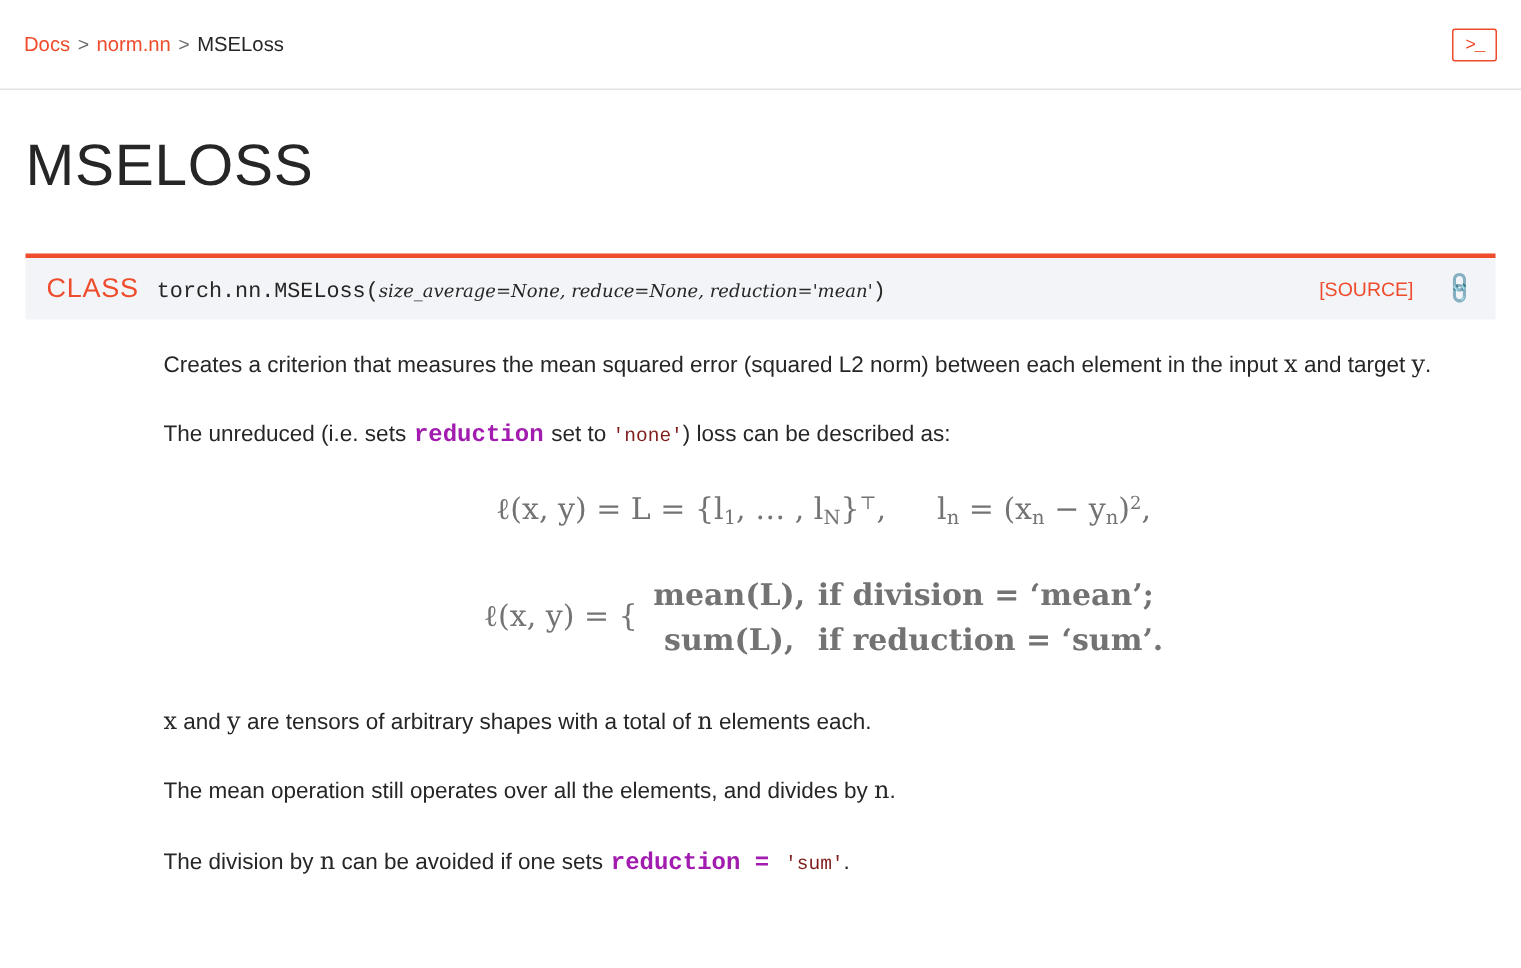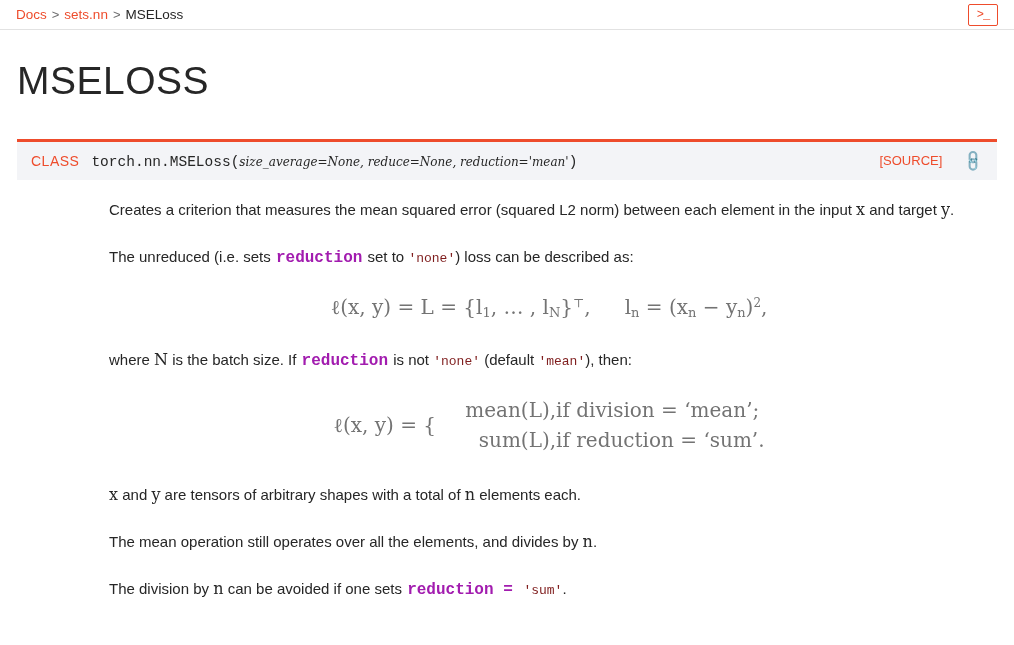--- a/index.html
+++ b/index.html
@@ -10,21 +10,21 @@
     width: 1014px;
     height: 645px;
     background: #ffffff;
     font-family: "Liberation Sans", sans-serif;
     color: #262626;
     overflow: hidden;
   }
 
   
   .breadcrumb-bar {
-    height: 30px;
+    height: 60px;
     box-sizing: border-box;
     border-bottom: 1px solid #e2e2e2;
     display: flex;
     align-items: center;
     justify-content: space-between;
     padding: 0 16px 0 16px;
   }
   .breadcrumb {
     font-size: 13.5px;
     color: #262626;
@@ -83,21 +83,21 @@
     justify-content: space-between;
   }
   .sig-left {
     display: flex;
     align-items: baseline;
     gap: 12px;
     min-width: 0;
   }
   .sig-class {
     color: #ee4c2c;
-    font-size: 14px;
+    font-size: 18px;
     font-family: "Liberation Sans", sans-serif;
     letter-spacing: 0.5px;
   }
   .sig-name {
     font-family: "DejaVu Serif", serif;
     font-size: 15.5px;
     color: #262626;
     white-space: nowrap;
   }
   .sig-name .mono {
@@ -188,41 +188,42 @@
     align-items: center;
     justify-content: center;
     font-size: 20px;
     margin: 8px 0 28px 0;
   }
   .math-2 .lhs {
     margin-right: 2px;
   }
   .math-2 .cases {
     display: inline-block;
-    text-align: right;
+    text-align: center;
+    font-weight: bold;
   }
   .math-2 .case-row {
     display: flex;
     line-height: 1.5;
   }
   .math-2 .case-a {
     width: 118px;
   }
   .math-2 .case-b {
     white-space: nowrap;
   }
 </style>
 </head>
 <body>
 
 <div class="breadcrumb-bar">
   <div class="breadcrumb">
     <a href="#">Docs</a>
     <span class="sep">&gt;</span>
-    <a href="#">sets.nn</a>
+    <a href="#">norm.nn</a>
     <span class="sep">&gt;</span>
     <span class="current">MSELoss</span>
   </div>
   <div class="console-btn">&gt;_</div>
 </div>
 
 <h1 class="page-title">MSELOSS</h1>
 
 <div class="sig-wrap">
   <div class="sig-left">
@@ -236,21 +237,20 @@
 </div>
 
 <div class="content">
 
   <p><span>Creates a criterion that measures the mean squared error (squared L2 norm) between each element in the input </span><span class="mathvar">x</span><span> and target </span><span class="mathvar">y</span><span>.</span></p>
 
   <p><span>The unreduced (i.e. sets </span><code class="lit">reduction</code><span> set to </span><code class="str">'none'</code><span>) loss can be described as:</span></p>
 
   <div class="math-block math-1"><span>ℓ(x, y) = L = {l</span><span class="sub">1</span><span>, … , l</span><span class="sub">N</span><span>}</span><span class="sup">⊤</span><span>,</span><span class="gap"></span><span>l</span><span class="sub">n</span><span> = (x</span><span class="sub">n</span><span> − y</span><span class="sub">n</span><span>)</span><span class="sup">2</span><span>,</span></div>
 
-  <p><span>where </span><span class="mathvar">N</span><span> is the batch size. If </span><code class="lit">reduction</code><span> is not </span><code class="str">'none'</code><span> (default </span><code class="str">'mean'</code><span>), then:</span></p>
 
   <div class="math-block math-2">
     <span class="lhs">ℓ(x, y) = {</span>
     <span class="cases">
       <span class="case-row">
         <span class="case-a">mean(L),</span>
         <span class="case-b">if division = ‘mean’;</span>
       </span>
       <span class="case-row">
         <span class="case-a">sum(L),</span>

